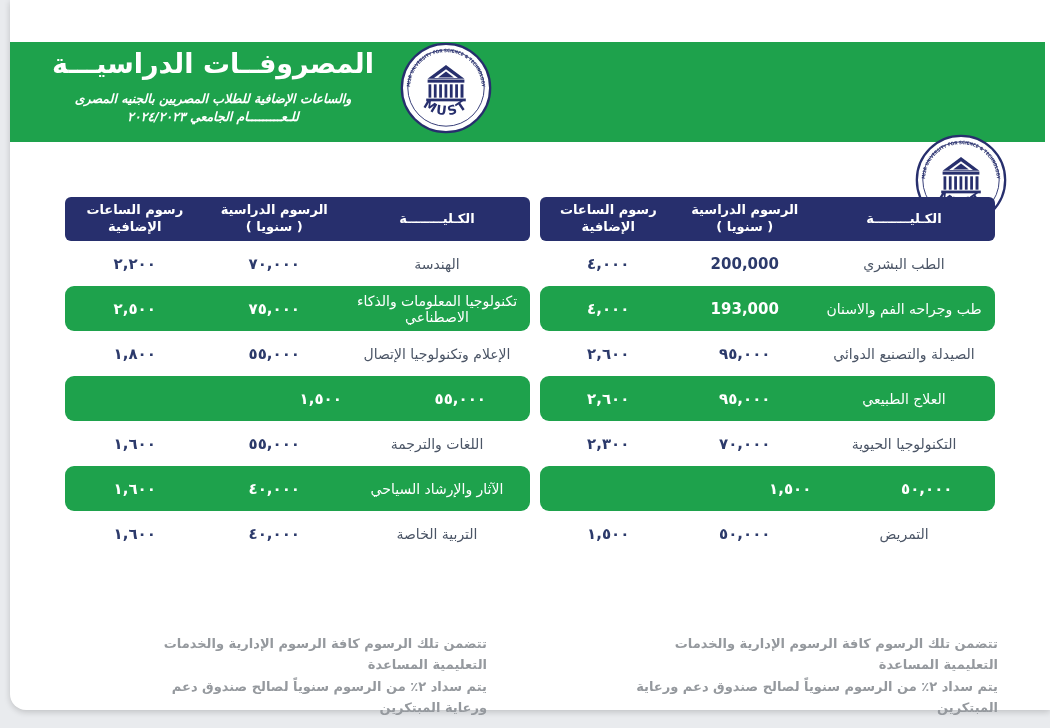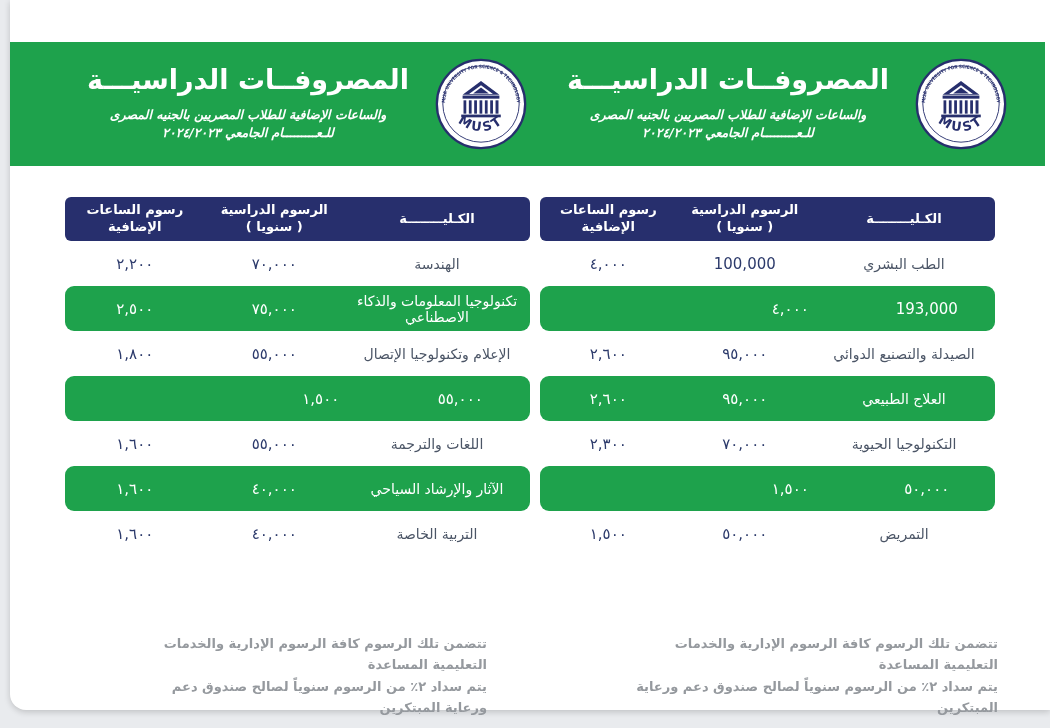--- a/index.html
+++ b/index.html
@@ -18,23 +18,23 @@
     font-family:"DejaVu Sans",sans-serif;
   }
   .page{
     position:absolute;left:10px;top:0;width:1040px;height:710px;
     background:var(--page-bg);
     border-radius:0 0 0 16px;
     box-shadow:0 2px 6px rgba(0,0,0,.18);
   }
   
   .header-band{
-    position:absolute;left:0;top:42px;width:1035px;height:124px;
+    position:absolute;left:0;top:42px;width:1035px;height:100px;
     background:var(--green);
-    display:flex;padding-left:35px;
+    display:flex;flex-direction:column;
   }
   .header-panel{
     display:flex;direction:rtl;align-items:center;
     padding-right:38px;height:100%;
   }
   .header-panel.left{width:520px}
   .header-panel.right{flex:1}
   .logo-wrap{flex:0 0 auto;width:92px;height:92px}
   .logo-wrap svg{display:block;width:92px;height:92px}
   .header-text{
@@ -63,21 +63,21 @@
   .row{
     height:45px;display:flex;direction:rtl;align-items:center;
   }
   .row.highlight{
     background:var(--green);border-radius:9px;
   }
   .cell{text-align:center}
   .cell.faculty{width:40%}
   .cell.num{width:30%}
   .row .cell.faculty{font-size:14px;color:var(--faculty-text)}
-  .row .cell.num{font-size:15px;font-weight:normal;color:var(--number-text)}
+  .row .cell.num{font-size:15px;font-weight:bold;color:var(--number-text)}
   .row.highlight .cell.faculty{color:#fff;font-weight:normal}
   .row.highlight .cell.num{color:#fff}
   
   .note{
     position:absolute;top:633px;direction:rtl;text-align:right;
     color:var(--note-text);font-size:13px;line-height:1.65;font-weight:bold;
   }
   .note.n-right{left:620px;width:368px}
   .note.n-left{left:122px;width:355px}
   .defs-holder{position:absolute;width:0;height:0;overflow:hidden}
@@ -154,24 +154,25 @@
         <span>( سنويا )</span>
       </div>
       <div class="cell num">
         <span>رسوم الساعات</span>
         <span>الإضافية</span>
       </div>
     </div>
     <div class="tbody">
         <div class="row">
           <div class="cell faculty">الطب البشري</div>
-          <div class="cell num">100,000</div>
+          <div class="cell num">200,000</div>
           <div class="cell num">٤,٠٠٠</div>
         </div>
         <div class="row highlight">
+          <div class="cell faculty">طب وجراحه الفم والاسنان</div>
           <div class="cell num">193,000</div>
           <div class="cell num">٤,٠٠٠</div>
         </div>
         <div class="row">
           <div class="cell faculty">الصيدلة والتصنيع الدوائي</div>
           <div class="cell num">٩٥,٠٠٠</div>
           <div class="cell num">٢,٦٠٠</div>
         </div>
         <div class="row highlight">
           <div class="cell faculty">العلاج الطبيعي</div>

